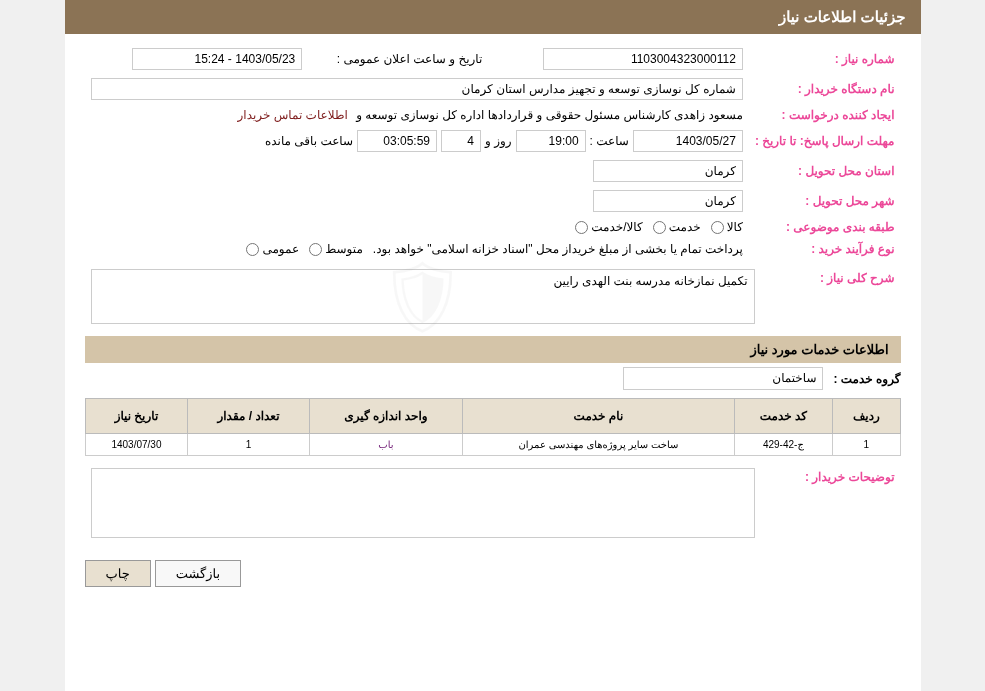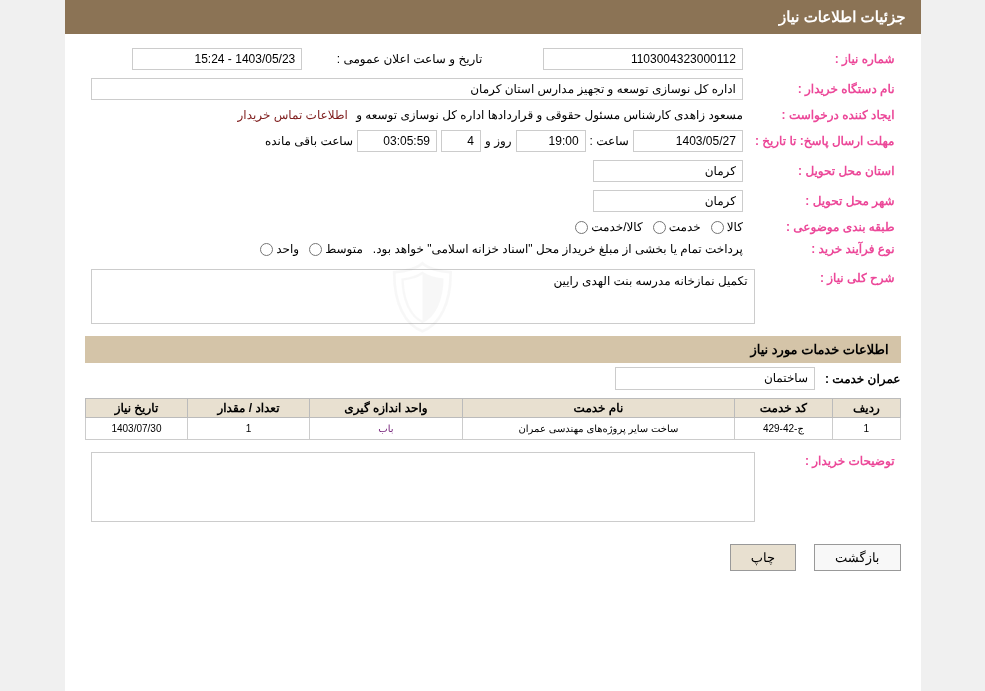--- a/index.html
+++ b/index.html
@@ -88,21 +88,21 @@
       gap: 3px;
     }
     .service-table {
       width: 100%;
       border-collapse: collapse;
       margin-top: 5px;
     }
     .service-table th {
       background: #e8e0d0;
       border: 1px solid #bbb;
-      padding: 2px 8px;
+      padding: 10px 8px;
       text-align: center;
       font-size: 12px;
       font-weight: bold;
     }
     .service-table td {
       border: 1px solid #ccc;
       padding: 5px 8px;
       text-align: center;
       font-size: 10px;
     }
@@ -114,22 +114,22 @@
       border: 1px solid #ccc;
       height: 70px;
       resize: none;
       font-family: Tahoma, Arial, sans-serif;
       font-size: 12px;
       direction: rtl;
       padding: 4px;
     }
     .button-row {
       display: flex;
-      justify-content: flex-end;
-      gap: 18px;
+      justify-content: flex-start;
+      gap: 4px;
       margin: 15px 0 10px 0;
       direction: ltr;
     }
     .btn {
       padding: 5px 20px;
       font-size: 13px;
       font-family: Tahoma, Arial, sans-serif;
       border: 1px solid #999;
       cursor: pointer;
       background: #f0f0f0;
@@ -184,21 +184,21 @@
         </td>
         <td style="width:180px; text-align:right;">تاریخ و ساعت اعلان عمومی :</td>
         <td>
           <div class="input-box" style="display:inline-block; width:170px;">1403/05/23 - 15:24</div>
         </td>
       </tr>
 
       <tr>
         <td class="label-cell">نام دستگاه خریدار :</td>
         <td colspan="3" class="value-cell">
-          <div class="input-box input-full">اداره کل نوسازی  توسعه و تجهیز مدارس استان کرمان</div>
+          <div class="input-box input-full">شماره کل نوسازی  توسعه و تجهیز مدارس استان کرمان</div>
         </td>
       </tr>
 
       <tr>
         <td class="label-cell">ایجاد کننده درخواست :</td>
         <td colspan="3" class="value-cell">
           <span>مسعود زاهدی کارشناس مسئول حقوقی و قراردادها اداره کل نوسازی  توسعه و</span>
           <span style="margin-right:5px;"></span>
           <a class="link-blue">اطلاعات تماس خریدار</a>
         </td>
@@ -256,21 +256,21 @@
       <tr>
         <td class="label-cell">نوع فرآیند خرید :</td>
         <td colspan="3" class="value-cell">
           <div class="radio-group">
             <span>پرداخت تمام یا بخشی از مبلغ خریداز محل "اسناد خزانه اسلامی" خواهد بود.</span>
             <div class="radio-item">
               <span>متوسط</span>
               <input type="radio" name="navae" style="">
             </div>
             <div class="radio-item">
-              <span>واحد</span>
+              <span>عمومی</span>
               <input type="radio" name="navae" style="">
             </div>
           </div>
         </td>
       </tr>
     </tbody>
       </table>
 
     <table class="info-table" style="margin-top:4px;">
       <tbody>
@@ -283,21 +283,21 @@
             <span>تکمیل نمازخانه مدرسه بنت الهدی رایین</span>
           </div>
         </td>
       </tr>
     </tbody>
       </table>
 
     <div class="info-section-header">اطلاعات خدمات مورد نیاز</div>
 
     <div class="group-service-row">
-      <span class="group-label">عمران خدمت :</span>
+      <span class="group-label">گروه خدمت :</span>
       <div class="input-box" style="width:200px;font-family:Liberation Serif, serif;">ساختمان</div>
     </div>
 
     <div class="section-services">
       <table class="service-table">
         <thead>
           <tr>
             <th>ردیف</th>
             <th>کد خدمت</th>
             <th>نام خدمت</th>

